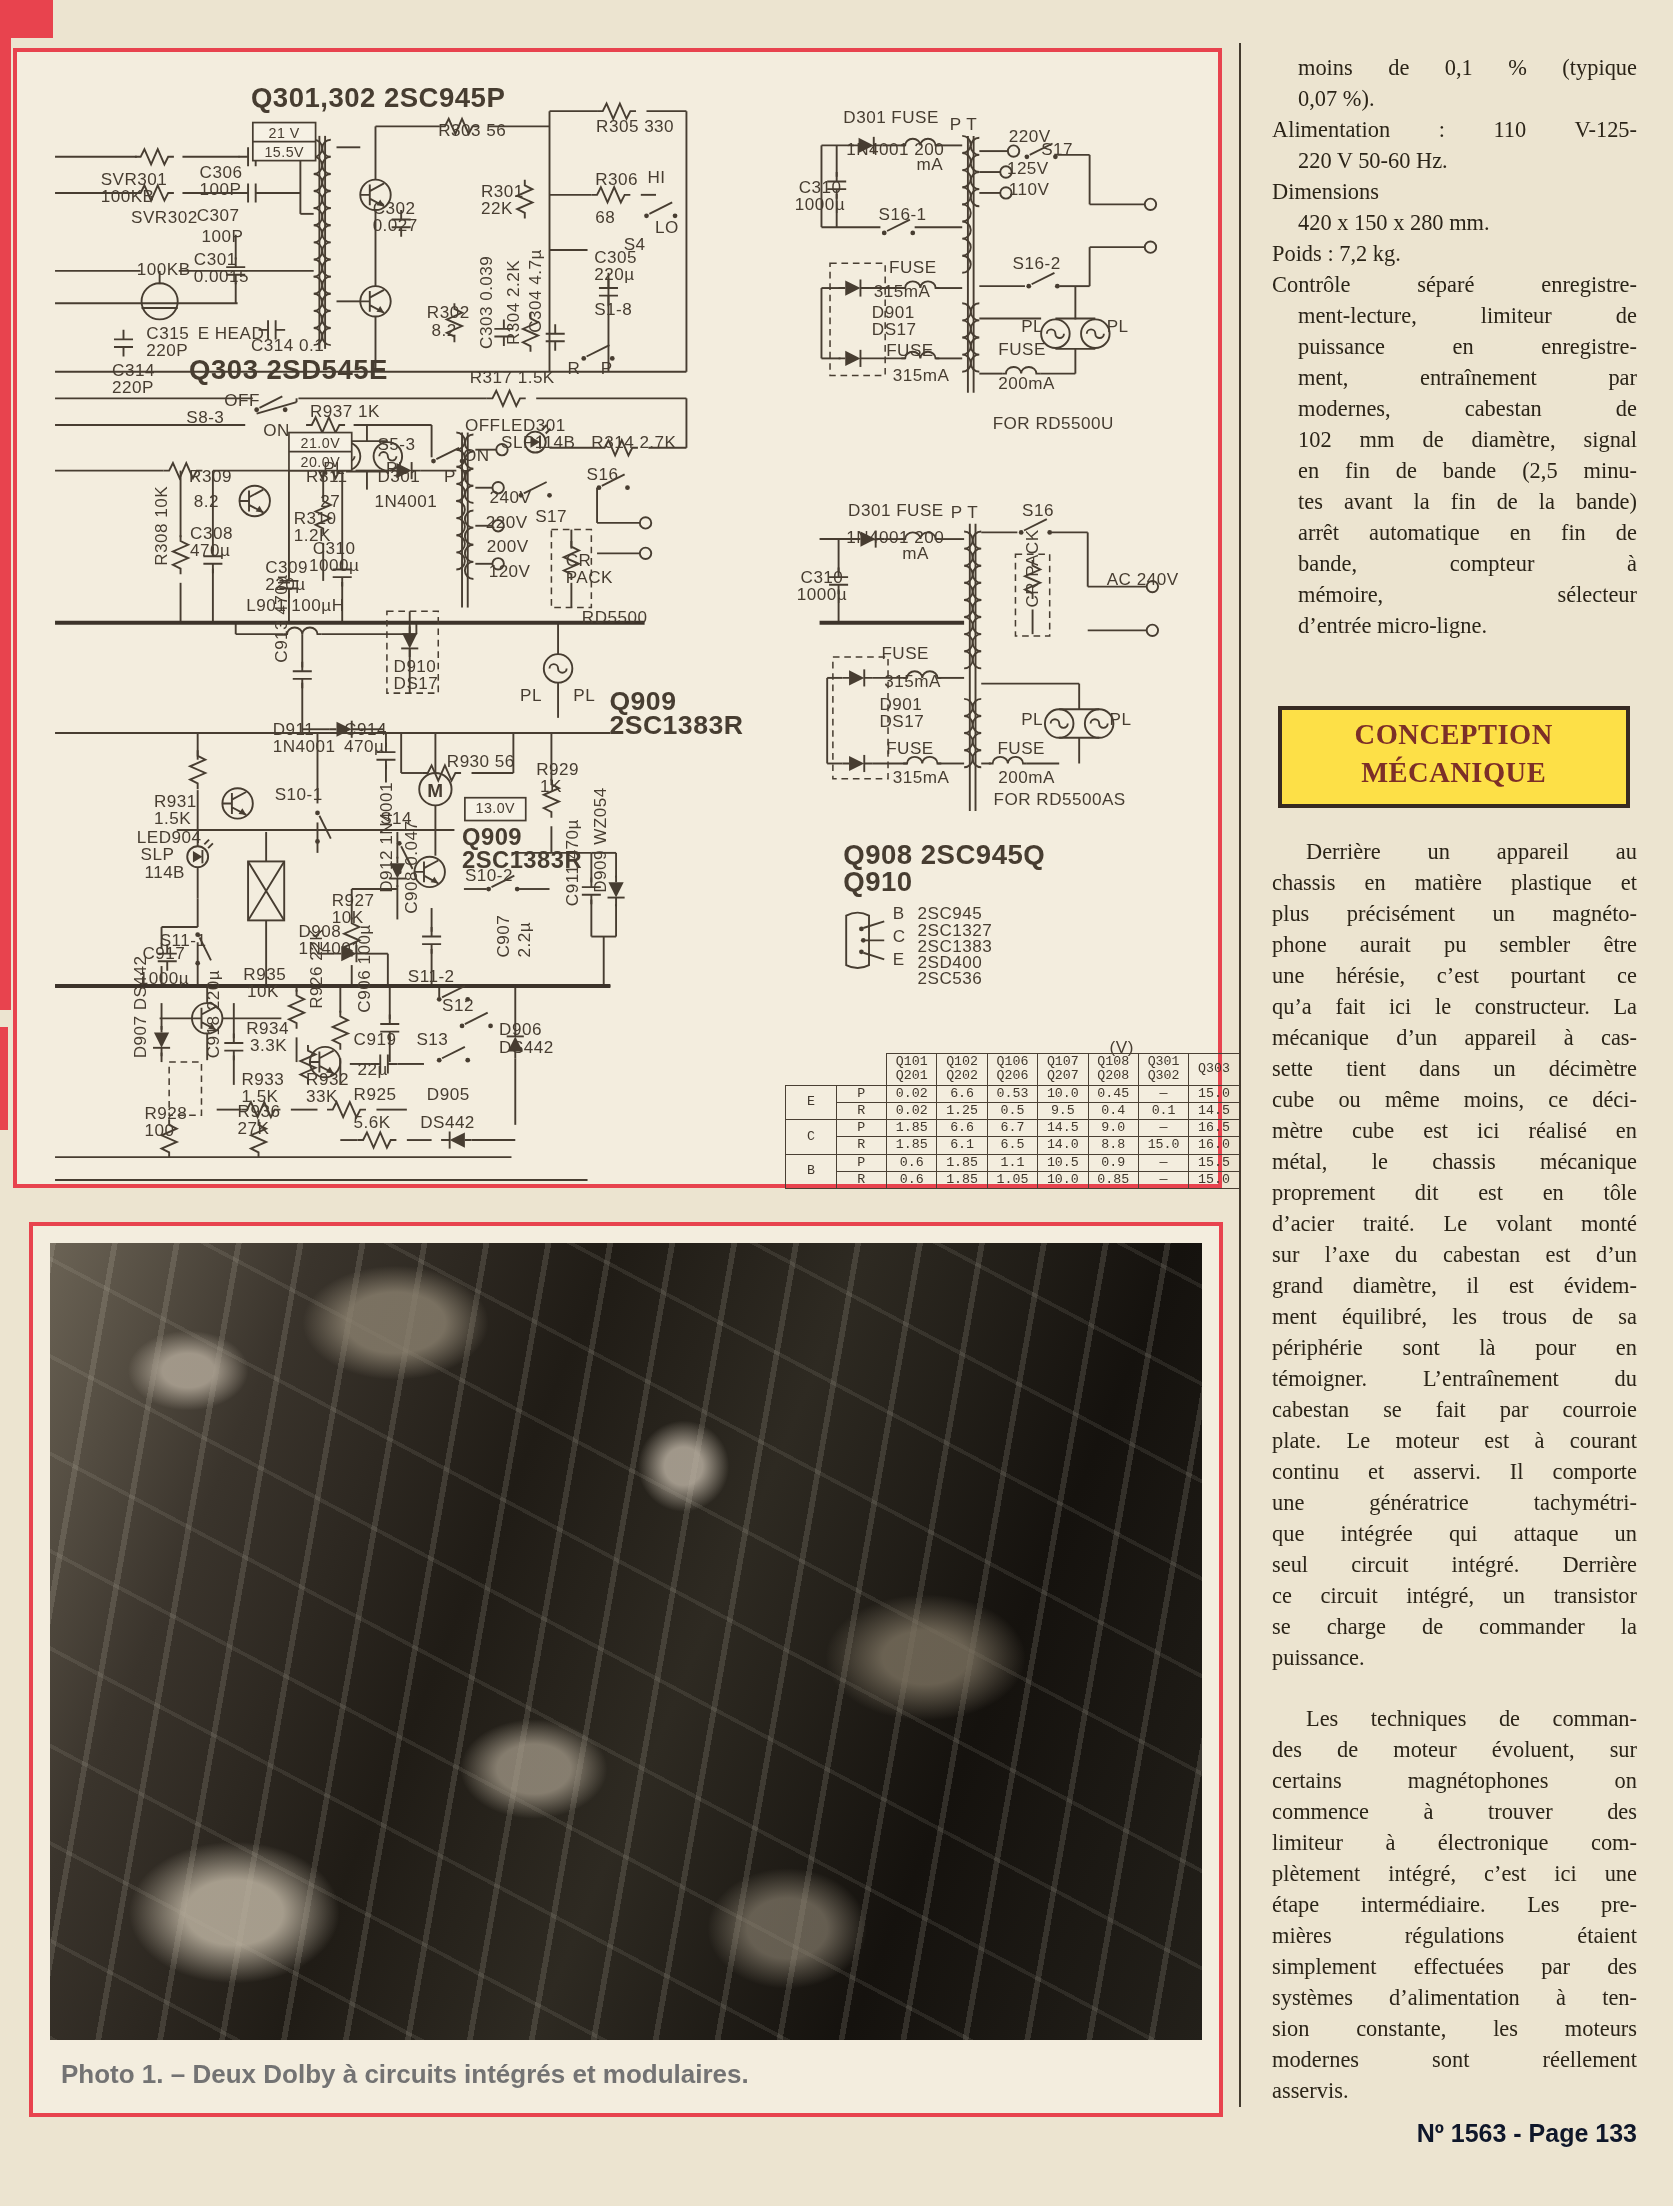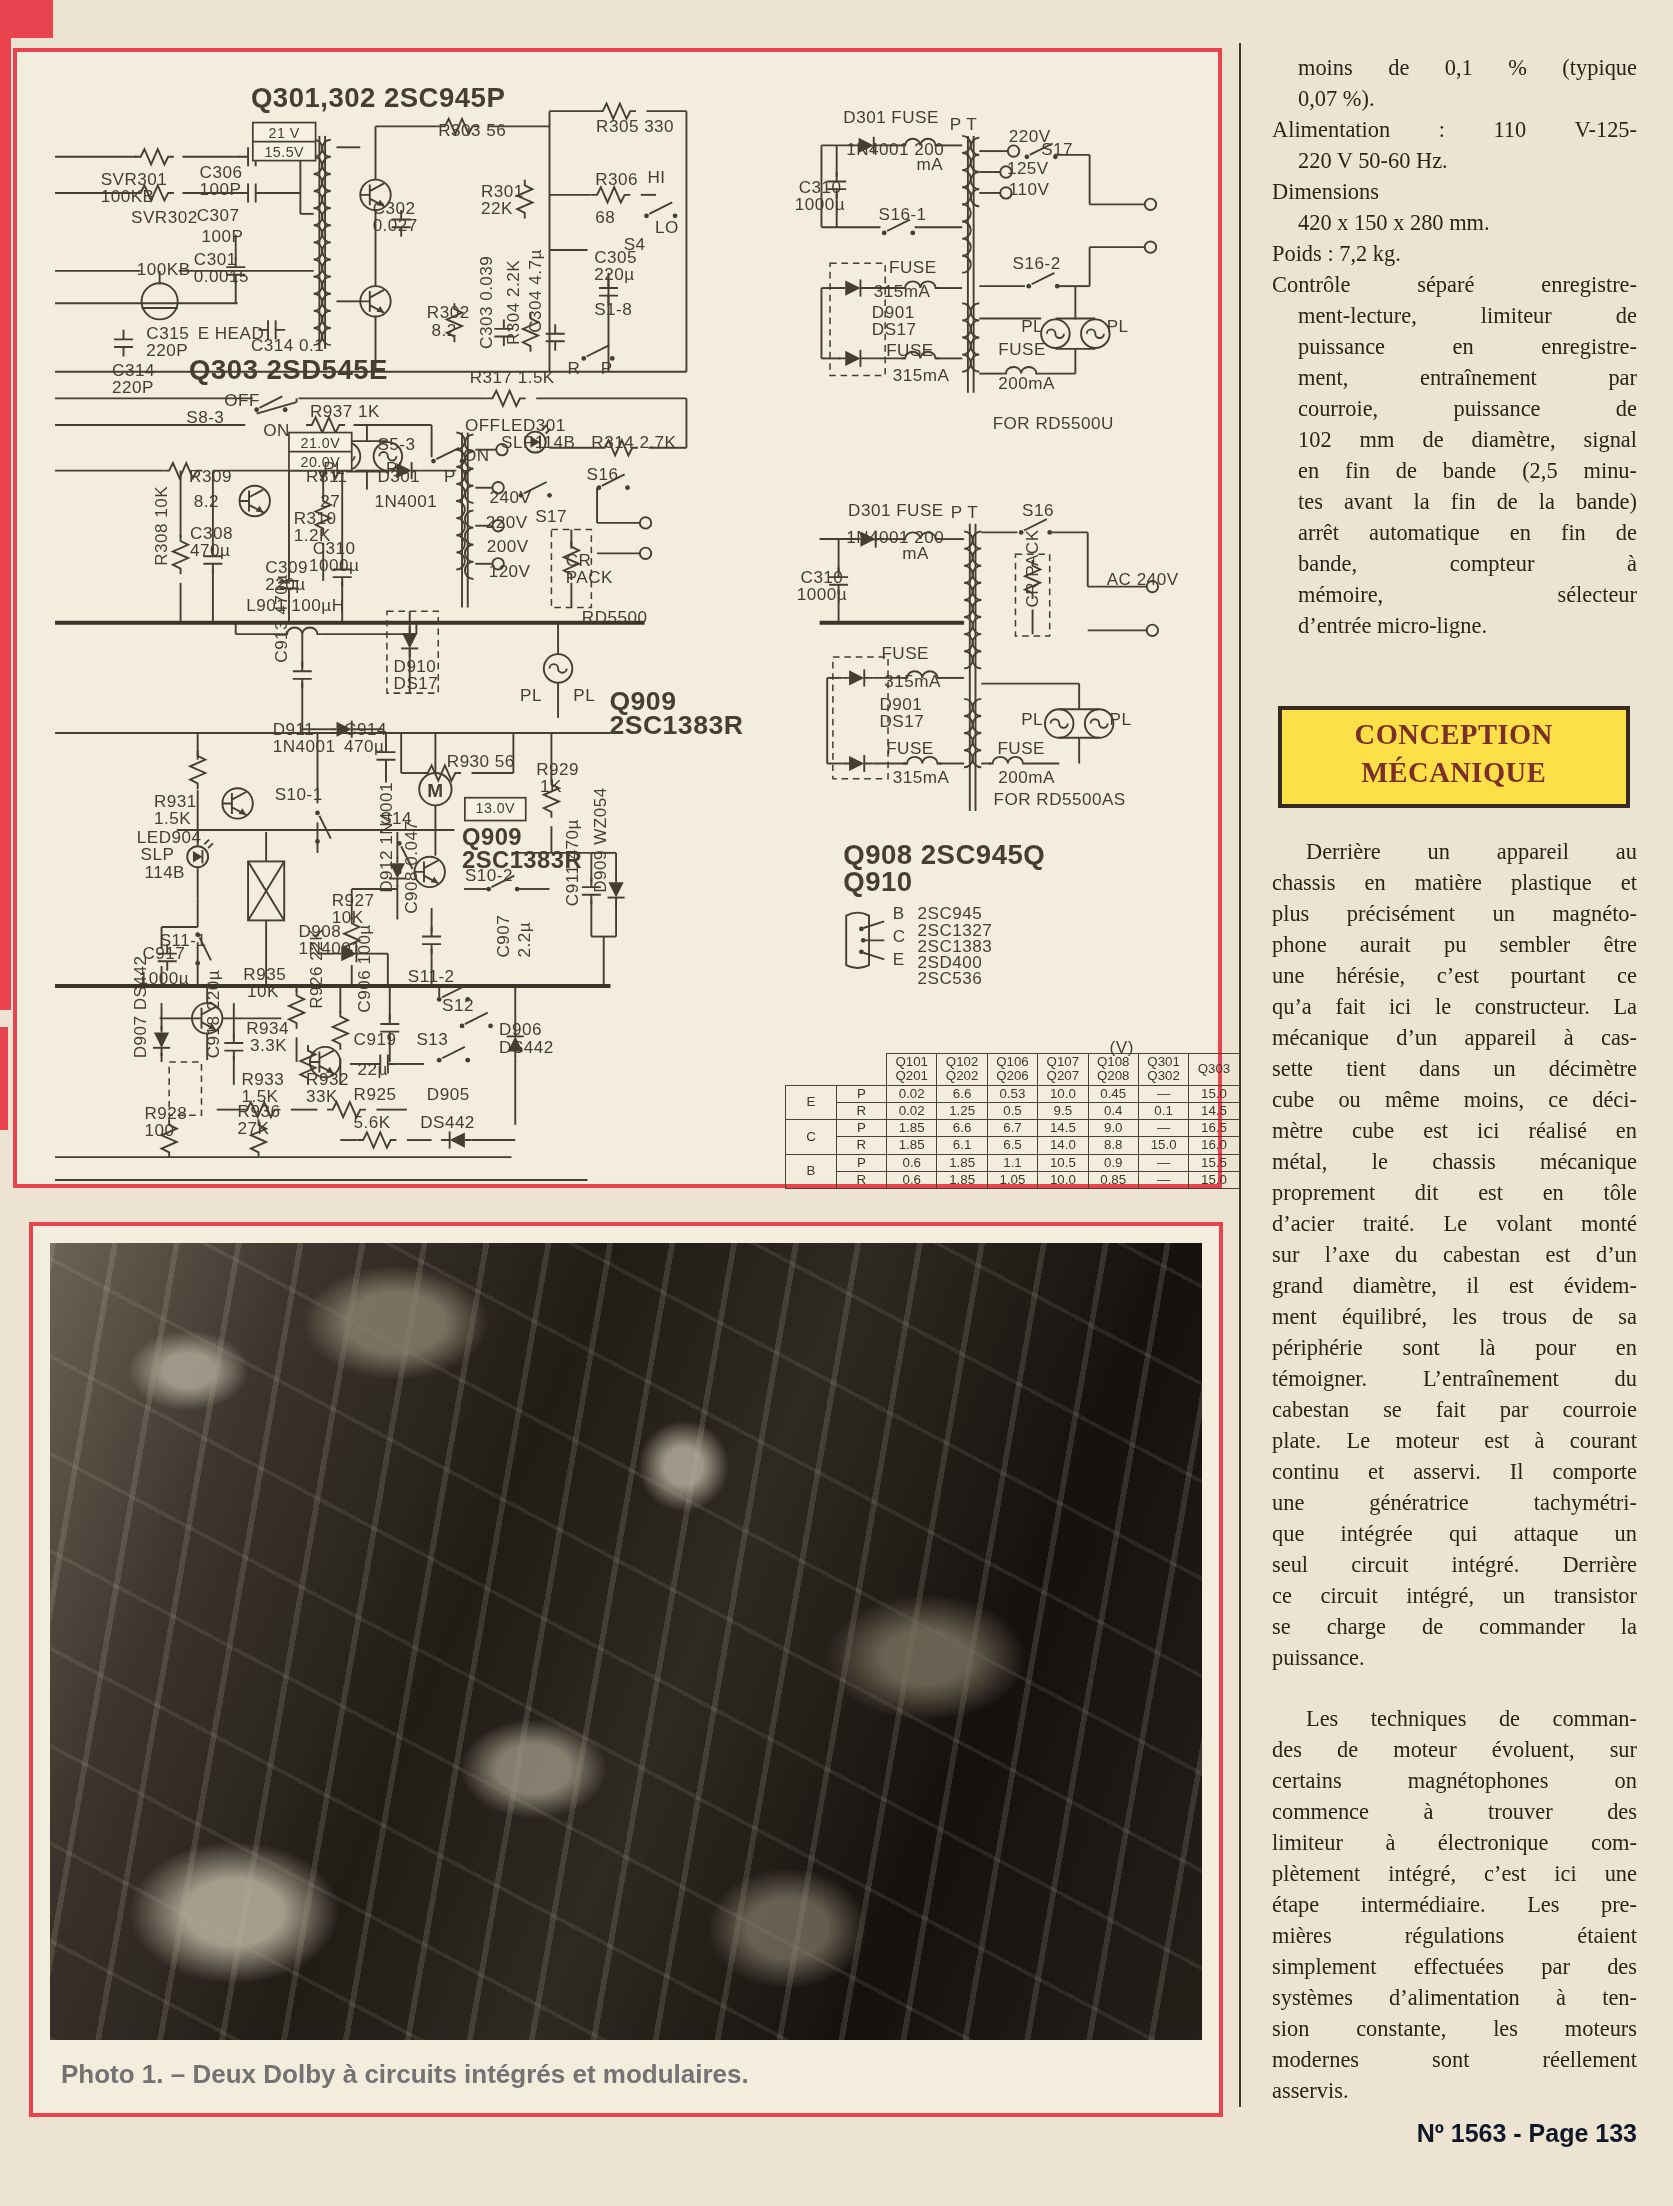--- a/index.html
+++ b/index.html
@@ -15,21 +15,21 @@
   .schematic-box svg .wire{stroke:#473d31;stroke-width:2;fill:none;}
   .schematic-box svg .twire{stroke:#3c332a;stroke-width:4;fill:none;}
   .schematic-box svg .sym{stroke:#473d31;stroke-width:2;fill:none;}
   .schematic-box svg .dash{stroke:#473d31;stroke-width:1.6;fill:none;stroke-dasharray:7 5;}
   .schematic-box svg .vbox{stroke:#473d31;stroke-width:1.8;fill:#f6f1e4;}
   
   .vtable{position:absolute;left:768px;top:1001px;}
   .vtable table{border-collapse:collapse;font-family:"Liberation Sans",sans-serif;
         font-size:13.3px;color:#40372c;}
   .vtable td,.vtable th{border:1.4px solid #4a4034;padding:1px 5.7px;text-align:center;
-        font-weight:normal;line-height:14.3px;min-width:38px;}
+        font-weight:normal;line-height:14.3px;min-width:38px;font-family:Liberation Mono, monospace;}
   
   .photo-box{position:absolute;left:28.5px;top:1222px;width:1186px;height:887px;
         border:4.8px solid #e8434e;background:#f3edde;}
   .photo{position:absolute;left:17px;top:17px;width:1152px;height:797px;
     background:
       radial-gradient(86px 57px at 12% 16%,rgba(170,160,145,.9) 0 30%,transparent 70%),
       radial-gradient(124px 76px at 30% 10%,rgba(140,130,112,.8) 0 40%,transparent 75%),
       radial-gradient(76px 76px at 55% 28%,rgba(190,180,165,.8) 0 25%,transparent 60%),
       radial-gradient(143px 90px at 76% 52%,rgba(125,115,97,.8) 0 30%,transparent 70%),
       radial-gradient(105px 71px at 42% 66%,rgba(165,155,138,.75) 0 35%,transparent 70%),
@@ -802,21 +802,21 @@
         <div class="ln ind">0,07 %).</div>
         <div class="ln j">Alimentation :  110 V-125-</div>
         <div class="ln ind">220 V 50-60 Hz.</div>
         <div class="ln">Dimensions</div>
         <div class="ln ind">420 x 150 x 280 mm.</div>
         <div class="ln">Poids : 7,2 kg.</div>
         <div class="ln j">Contrôle séparé enregistre-</div>
         <div class="ln j ind">ment-lecture, limiteur de</div>
         <div class="ln j ind">puissance en enregistre-</div>
         <div class="ln j ind">ment, entraînement par</div>
-        <div class="ln j ind">courroie, puissance de</div>
+        <div class="ln j ind">modernes, cabestan de</div>
         <div class="ln j ind">102 mm de diamètre, signal</div>
         <div class="ln j ind">en fin de bande (2,5 minu-</div>
         <div class="ln j ind">tes avant la fin de la bande)</div>
         <div class="ln j ind">arrêt automatique en fin de</div>
         <div class="ln j ind">bande, compteur à</div>
         <div class="ln j ind">mémoire, sélecteur</div>
         <div class="ln ind">d’entrée micro-ligne.</div>
       </div>
     <div class="heading-box">
       <div>CONCEPTION</div>

